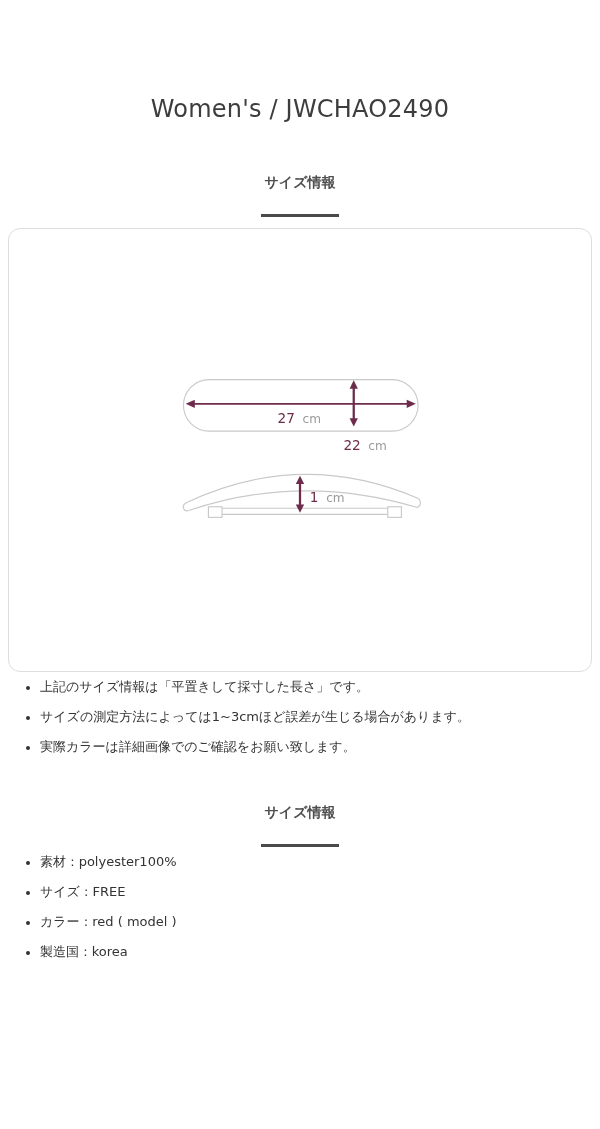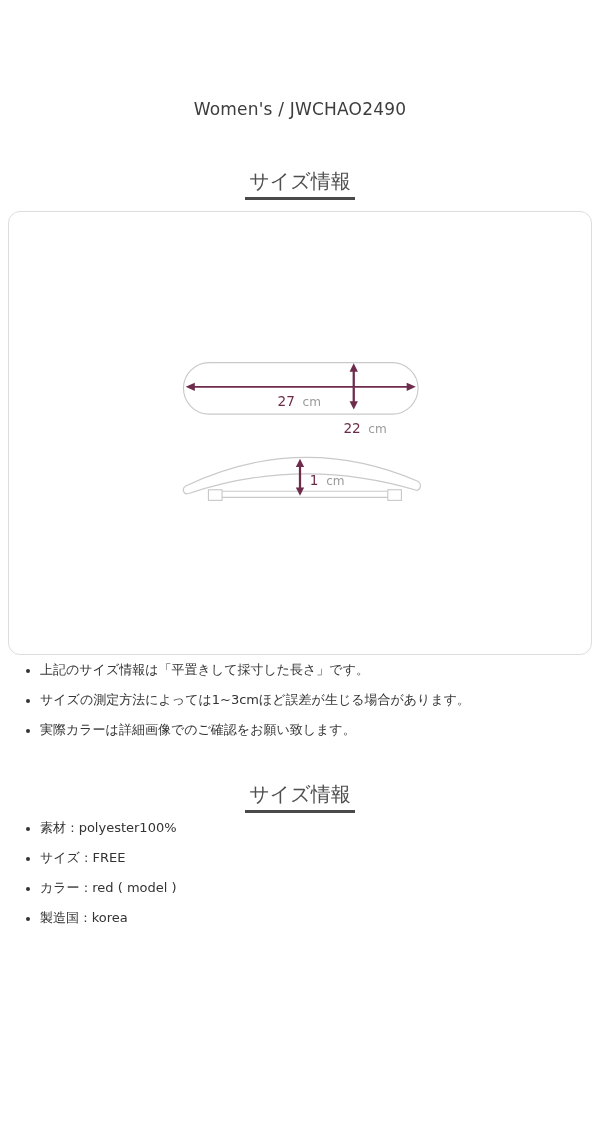--- a/index.html
+++ b/index.html
@@ -12,37 +12,37 @@
     height: 1129px;
     overflow: hidden;
     font-family: "DejaVu Sans", "Liberation Sans", sans-serif;
     color: #333333;
     padding-top: 94px;
     box-sizing: border-box;
   }
   .page-title {
     margin: 0;
     text-align: center;
-    font-size: 17px;
+    font-size: 24px;
     line-height: 30px;
     font-weight: 400;
     color: #3d3d3d;
     letter-spacing: 0.2px;
   }
   .section-heading {
     margin: 48px 0 0;
     text-align: center;
   }
   .section-heading .underlined {
     display: inline-block;
-    font-size: 20px;
+    font-size: 14px;
     line-height: 19px;
-    font-weight: 400;
+    font-weight: 700;
     color: #4f4f4f;
-    padding: 0 4px 6px;
+    padding: 0 4px 22px;
     border-bottom: 3px solid #4a4a4a;
   }
   .size-box {
     margin: 11px 8px 0;
     height: 444px;
     border: 1px solid #dddddd;
     border-radius: 12px;
     box-sizing: border-box;
     background: #ffffff;
   }

